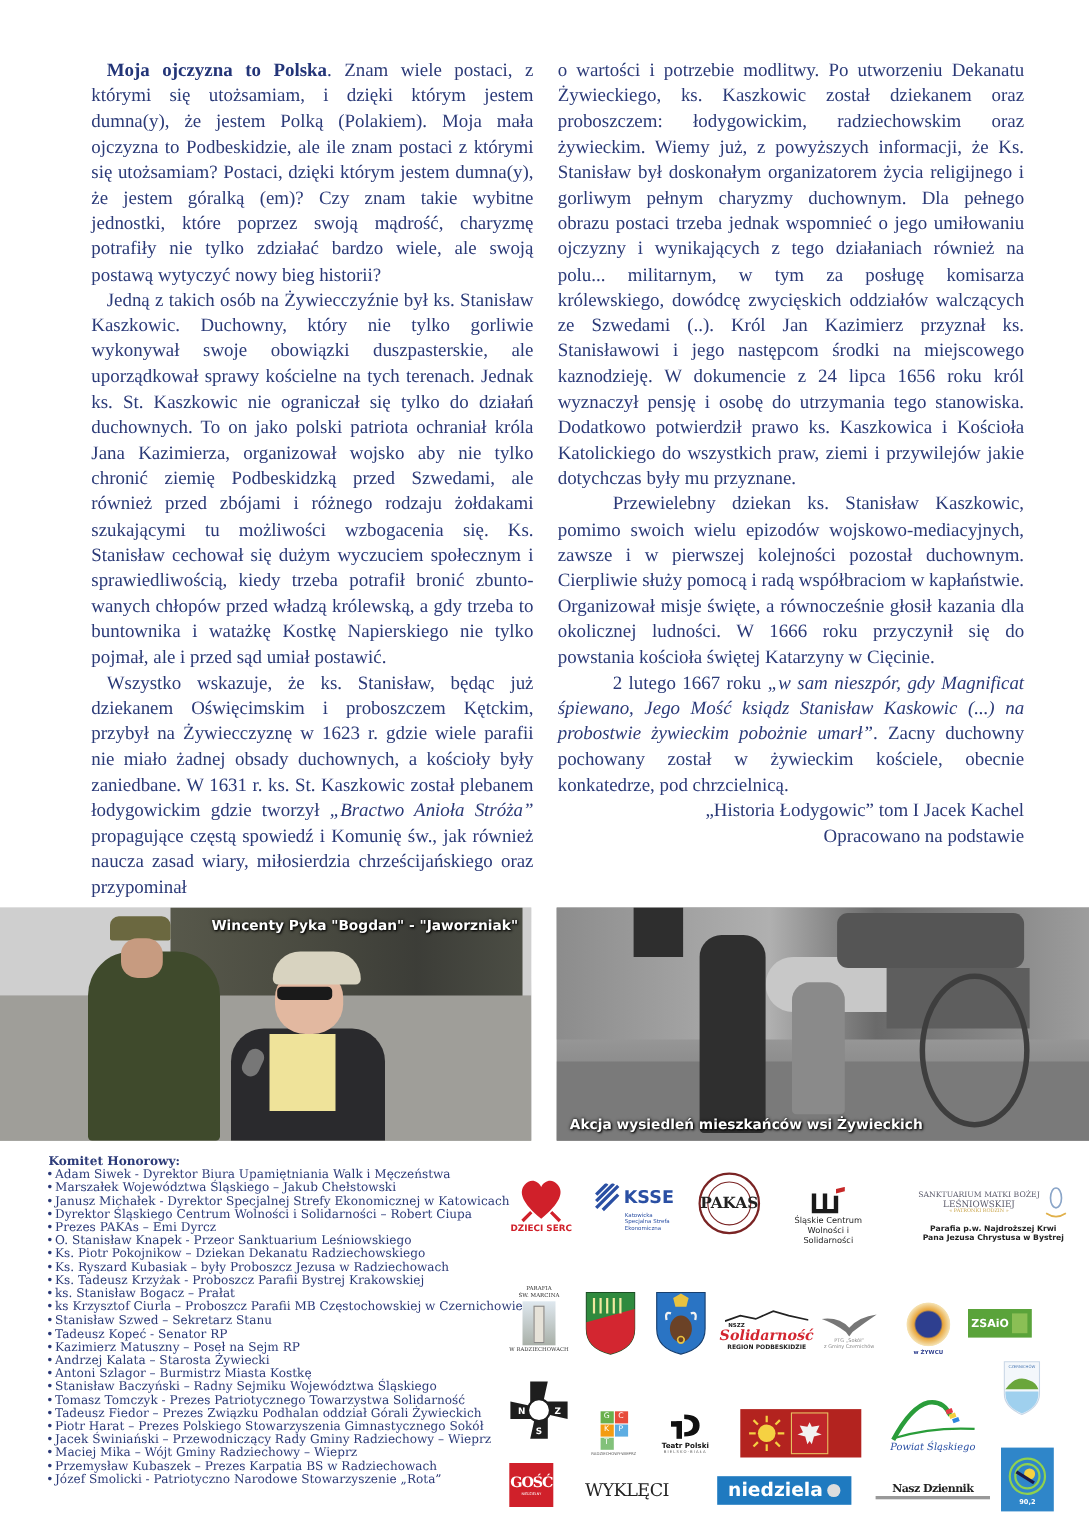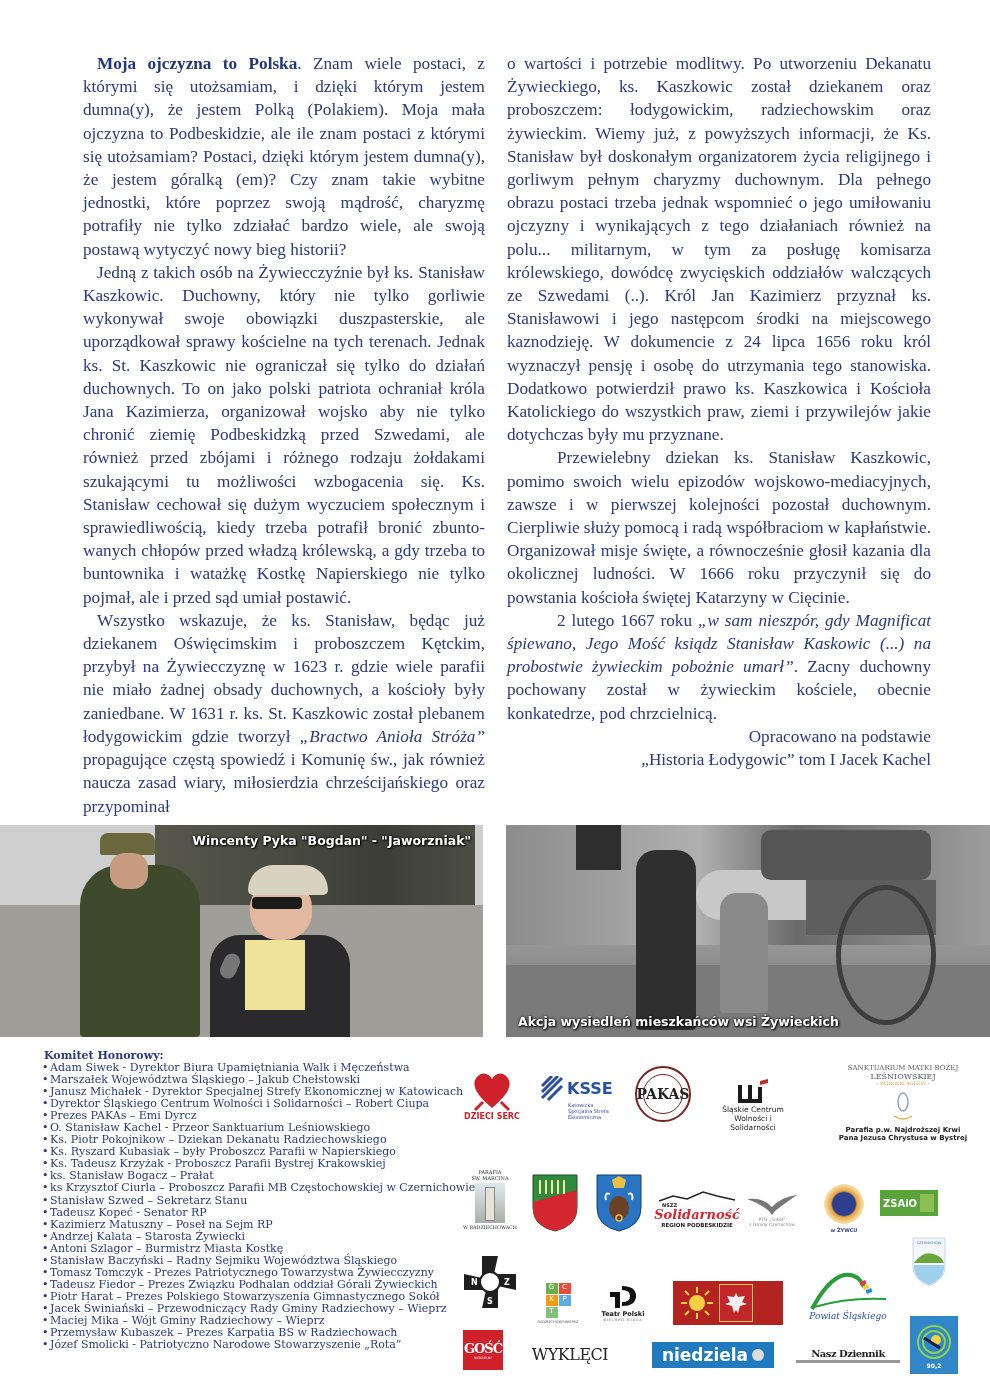--- a/index.html
+++ b/index.html
@@ -37,22 +37,22 @@
 <div class="col col-left">
   <p class="first"><span class="lead">Moja ojczyzna to Polska</span><span>. Znam wiele postaci, z którymi się utożsamiam, i dzięki którym jestem dumna(y), że jestem Polką (Polakiem). Moja mała ojczyzna to Podbeskidzie, ale ile znam postaci z którymi się utożsamiam? Postaci, dzięki którym jestem dumna(y), że jestem góralką (em)? Czy znam takie wybitne jednostki, które poprzez swoją mądrość, charyzmę potrafiły nie tylko zdziałać bardzo wiele, ale swoją postawą wytyczyć nowy bieg historii?</span></p>
   <p class="ind">Jedną z takich osób na Żywiecczyźnie był ks. Stanisław Kaszkowic. Duchowny, który nie tylko gorliwie wykonywał swoje obowiązki duszpasterskie, ale uporządkował sprawy kościelne na tych terenach. Jednak ks. St. Kaszkowic nie ograniczał się tylko do działań duchownych. To on jako polski patriota ochra­niał króla Jana Kazimierza, organizował wojsko aby nie tylko chronić ziemię Podbeskidzką przed Szwedami, ale również przed zbójami i różnego rodzaju żołda­kami szukającymi tu możliwości wzbogacenia się. Ks. Stanisław cechował się dużym wyczuciem społecznym i sprawiedliwością, kiedy trzeba potrafił bronić zbunto­wanych chłopów przed władzą królewską, a gdy trzeba to buntownika i watażkę Kostkę Napierskiego nie tylko pojmał, ale i przed sąd umiał postawić.</p>
   <p class="ind"><span>Wszystko wskazuje, że ks. Stanisław, będąc już dziekanem Oświęcimskim i proboszczem Kętckim, przybył na Żywiecczyznę w 1623 r. gdzie wiele para­fii nie miało żadnej obsady duchownych, a kościoły były zaniedbane. W 1631 r. ks. St. Kaszkowic został plebanem łodygowickim gdzie tworzył </span><span class="it">„Brac­two Anioła Stróża”</span><span> propagujące częstą spowiedź i Komunię św., jak również naucza zasad wiary, miłosierdzia chrześcijańskiego oraz przypominał</span></p>
 </div>
 
 <div class="col col-right">
   <p>o wartości i potrzebie modlitwy. Po utworzeniu Deka­natu Żywieckiego, ks. Kaszkowic został dziekanem oraz proboszczem: łodygowickim, radziechowskim oraz żywieckim. Wiemy już, z powyższych informacji, że Ks. Stanisław był doskonałym organizatorem życia religijnego i gorliwym pełnym charyzmy duchownym. Dla pełnego obrazu postaci trzeba jednak wspomnieć o jego umiłowaniu ojczyzny i wynikających z tego działaniach również na polu... militarnym, w tym za posługę komisarza królewskiego, dowódcę zwycię­skich oddziałów walczących ze Szwedami (..). Król Jan Kazimierz przyznał ks. Stanisławowi i jego następcom środki na miejscowego kaznodzieję. W dokumencie z 24 lipca 1656 roku król wyznaczył pensję i osobę do utrzymania tego stanowiska. Dodatkowo potwierdził prawo ks. Kaszkowica i Kościoła Katolickiego do wszystkich praw, ziemi i przywilejów jakie dotychczas były mu przyznane.</p>
   <p class="ind">Przewielebny dziekan ks. Stanisław Kaszkowic, pomimo swoich wielu epizodów wojskowo-mediacyj­nych, zawsze i w pierwszej kolejności pozostał duchow­nym. Cierpliwie służy pomocą i radą współbraciom w kapłaństwie. Organizował misje święte, a równocześnie głosił kazania dla okolicznej ludności. W 1666 roku przyczynił się do powstania kościoła świętej Katarzyny w Cięcinie.</p>
   <p class="ind"><span>2 lutego 1667 roku </span><span class="it">„w sam nieszpór, gdy Magni­ficat śpiewano, Jego Mość ksiądz Stanisław Kaskowic (...) na probostwie żywieckim pobożnie umarł”</span><span>. Zacny duchowny pochowany został w żywieckim kościele, obecnie konkatedrze, pod chrzcielnicą.</span></p>
+  <p class="sig">„Historia Łodygowic” tom I Jacek Kachel</p>
   <p class="sig">Opracowano na podstawie</p>
-  <p class="sig">„Historia Łodygowic” tom I Jacek Kachel</p>
 </div>
 
 <div class="photo photo-left">
   <div class="shape" style="left:0;top:0;width:483px;height:80px;background:#cfcfcf;"></div>
   <div class="shape" style="left:155px;top:0;width:320px;height:125px;background:linear-gradient(90deg,#4a4b3c,#3a3b30 40%,#2c2d27 70%,#3d3f35);opacity:.9;"></div>
   <div class="shape" style="left:0;top:80px;width:483px;height:132px;background:#9f9e99;"></div>
   <div class="shape" style="left:80px;top:40px;width:120px;height:172px;background:#3f4a2c;border-radius:40px 40px 4px 4px;"></div>
   <div class="shape" style="left:100px;top:8px;width:55px;height:22px;background:#6b6840;border-radius:8px 8px 2px 2px;"></div>
   <div class="shape" style="left:110px;top:28px;width:38px;height:36px;background:#c79b80;border-radius:40%;"></div>
   <div class="shape" style="left:210px;top:110px;width:140px;height:102px;background:#2a2a2d;border-radius:30px 30px 0 0;"></div>
@@ -78,33 +78,33 @@
 </div>
 
 <div class="committee">
   <h3>Komitet Honorowy:</h3>
   <ul>
     <li>Adam Siwek - Dyrektor Biura Upamiętniania Walk i Męczeństwa</li>
     <li>Marszałek Województwa Śląskiego – Jakub Chełstowski</li>
     <li>Janusz Michałek - Dyrektor Specjalnej Strefy Ekonomicznej w Katowicach</li>
     <li>Dyrektor Śląskiego Centrum Wolności i Solidarności – Robert Ciupa</li>
     <li>Prezes PAKAs – Emi Dyrcz</li>
-    <li>O. Stanisław Kachel - Przeor Sanktuarium Leśniowskiego</li>
+    <li>O. Stanisław Knapek - Przeor Sanktuarium Leśniowskiego</li>
     <li>Ks. Piotr Pokojnikow – Dziekan Dekanatu Radziechowskiego</li>
-    <li>Ks. Ryszard Kubasiak – były Proboszcz Parafii w Napierskiego</li>
+    <li>Ks. Ryszard Kubasiak – były Proboszcz Jezusa w Radziechowach</li>
     <li>Ks. Tadeusz Krzyżak - Proboszcz Parafii Bystrej Krakowskiej</li>
     <li>ks. Stanisław Bogacz – Prałat</li>
     <li>ks Krzysztof Ciurla – Proboszcz Parafii MB Częstochowskiej w Czernichowie</li>
     <li>Stanisław Szwed – Sekretarz Stanu</li>
     <li>Tadeusz Kopeć - Senator RP</li>
     <li>Kazimierz Matuszny – Poseł na Sejm RP</li>
     <li>Andrzej Kalata – Starosta Żywiecki</li>
     <li>Antoni Szlagor – Burmistrz Miasta Kostkę</li>
     <li>Stanisław Baczyński – Radny Sejmiku Województwa Śląskiego</li>
-    <li>Tomasz Tomczyk - Prezes Patriotycznego Towarzystwa Żywiecczyzny</li>
+    <li>Tomasz Tomczyk - Prezes Patriotycznego Towarzystwa Solidarność</li>
     <li>Tadeusz Fiedor – Prezes Związku Podhalan oddział Górali Żywieckich</li>
     <li>Piotr Harat – Prezes Polskiego Stowarzyszenia Gimnastycznego Sokół</li>
     <li>Jacek Świniański – Przewodniczący Rady Gminy Radziechowy – Wieprz</li>
     <li>Maciej Mika – Wójt Gminy Radziechowy – Wieprz</li>
     <li>Przemysław Kubaszek – Prezes Karpatia BS w Radziechowach</li>
     <li>Józef Smolicki - Patriotyczno Narodowe Stowarzyszenie „Rota”</li>
   </ul>
 </div>
 
 <div class="logo" style="left:462px;top:1063px;width:60px;height:62px;">
@@ -136,21 +136,21 @@
 <div class="logo" style="left:718px;top:1074px;width:70px;height:62px;">
   <svg width="34" height="26" viewBox="0 0 34 26">
     <path d="M2 6 L6 6 L6 20 L12 20 L12 6 L16 6 L16 20 L22 20 L22 8 L26 8 L26 24 L2 24Z" fill="#1a1a1a"></path>
     <path d="M24 2 L32 0 L32 4 L24 6Z" fill="#c62828"></path>
   </svg>
   <span class="logo-text" style="font-size:7.5px;">Śląskie Centrum</span>
   <span class="logo-text" style="font-size:7.5px;">Wolności i Solidarności</span>
 </div>
 
 <div class="logo" style="left:818px;top:1072px;width:170px;height:62px;">
-  <div style="display:flex;align-items:center;gap:4px;flex-direction:column;">
+  <div style="display:flex;align-items:center;gap:4px;">
     <div style="display:flex;flex-direction:column;align-items:center;">
       <span style="font-family:'DejaVu Serif',serif;font-size:7px;color:#5b5b6b;">SANKTUARIUM MATKI BOŻEJ</span>
       <span style="font-family:'DejaVu Serif',serif;font-size:8px;color:#5b5b6b;">LEŚNIOWSKIEJ</span>
       <span style="font-family:'DejaVu Serif',serif;font-size:4.5px;color:#c9a44a;">« PATRONKI RODZIN »</span>
     </div>
     <svg width="22" height="32" viewBox="0 0 22 32">
       <ellipse cx="11" cy="12" rx="5" ry="9" fill="none" stroke="#8aa5c8" stroke-width="1.5"></ellipse>
       <path d="M2 26 Q11 32 20 26" fill="none" stroke="#e0b04a" stroke-width="1.5"></path>
     </svg>
   </div>

